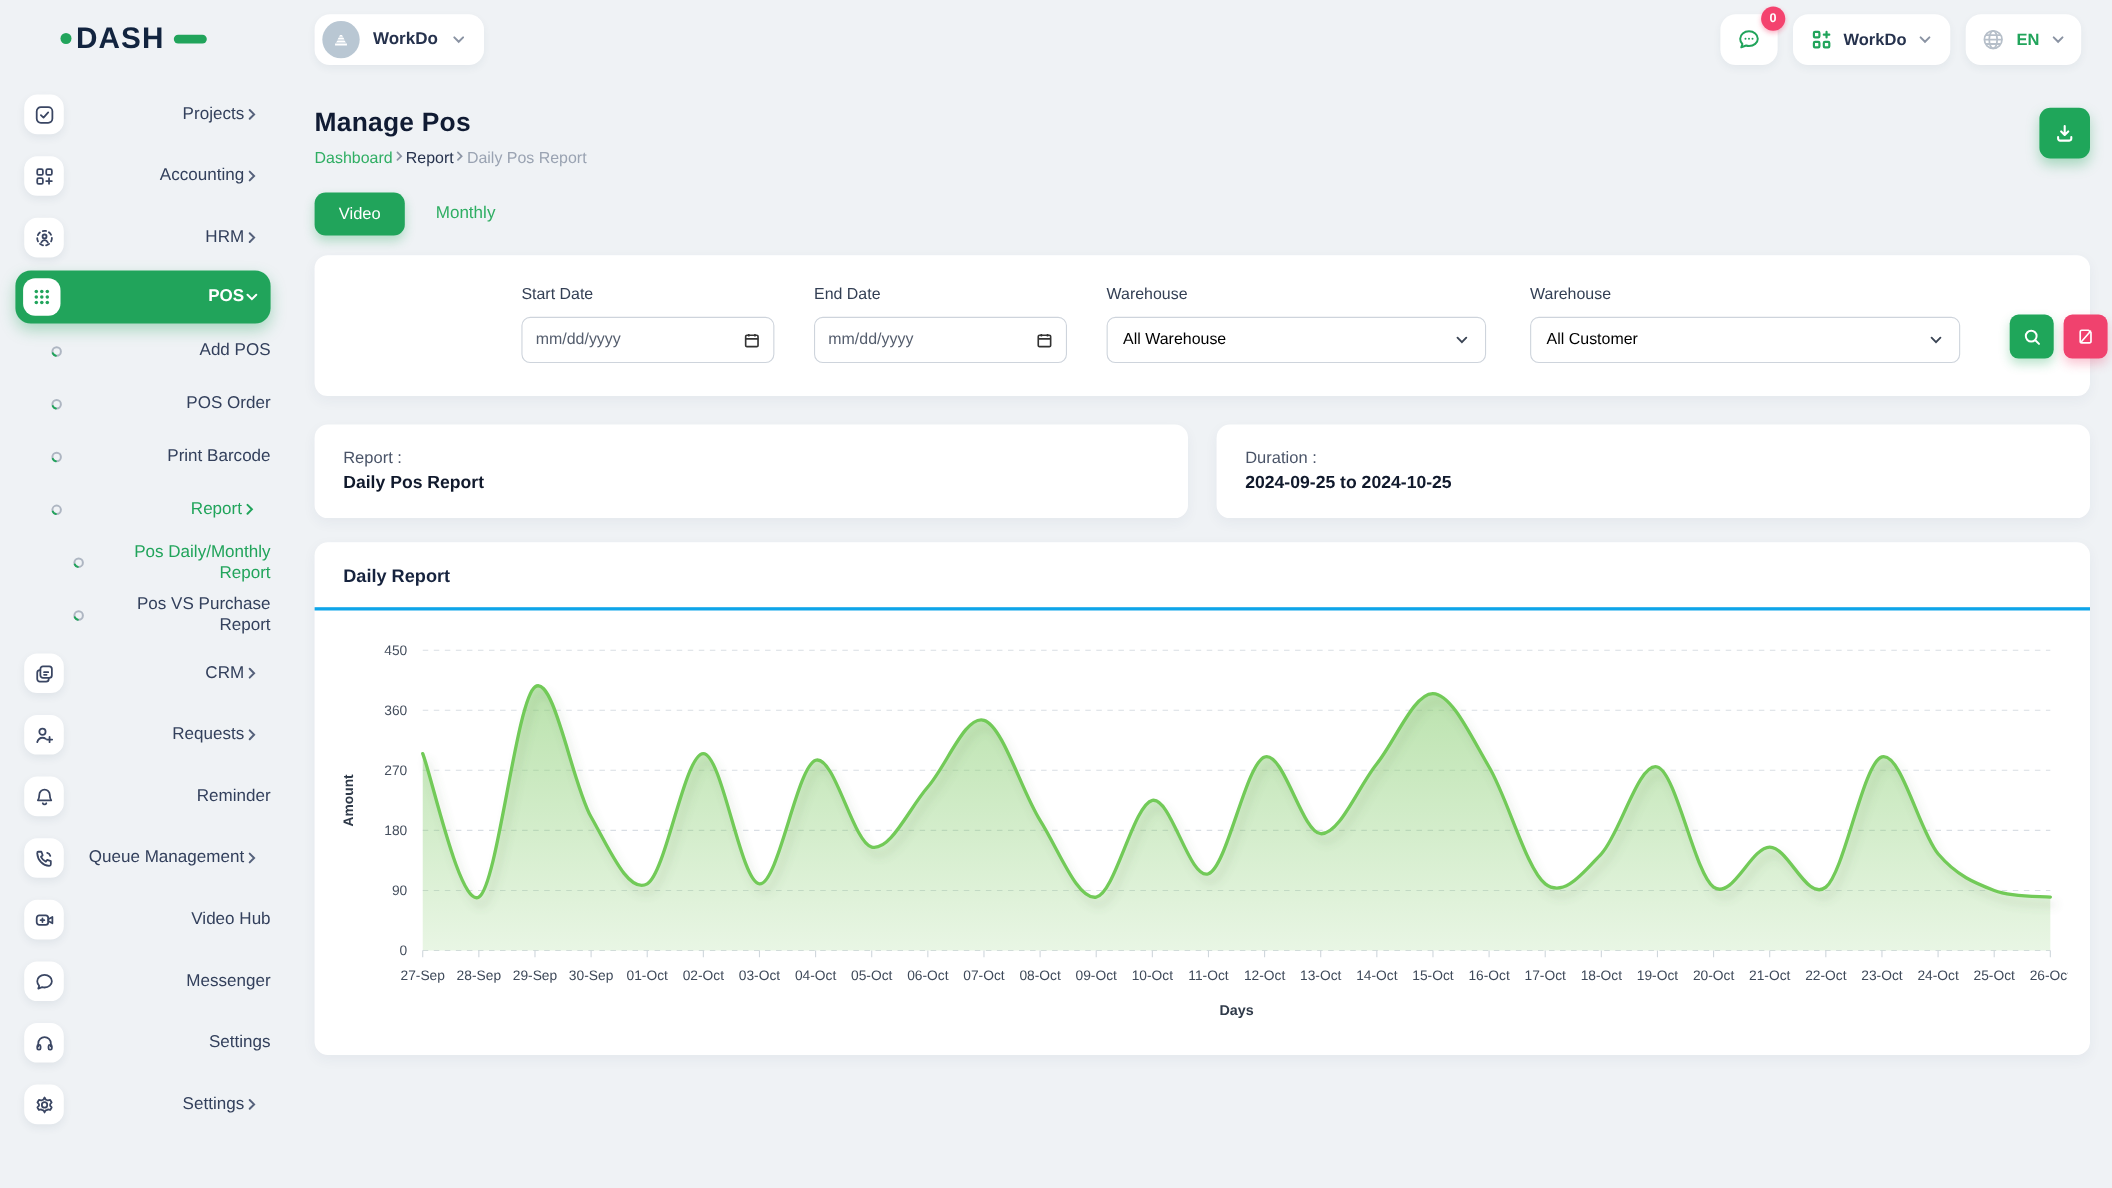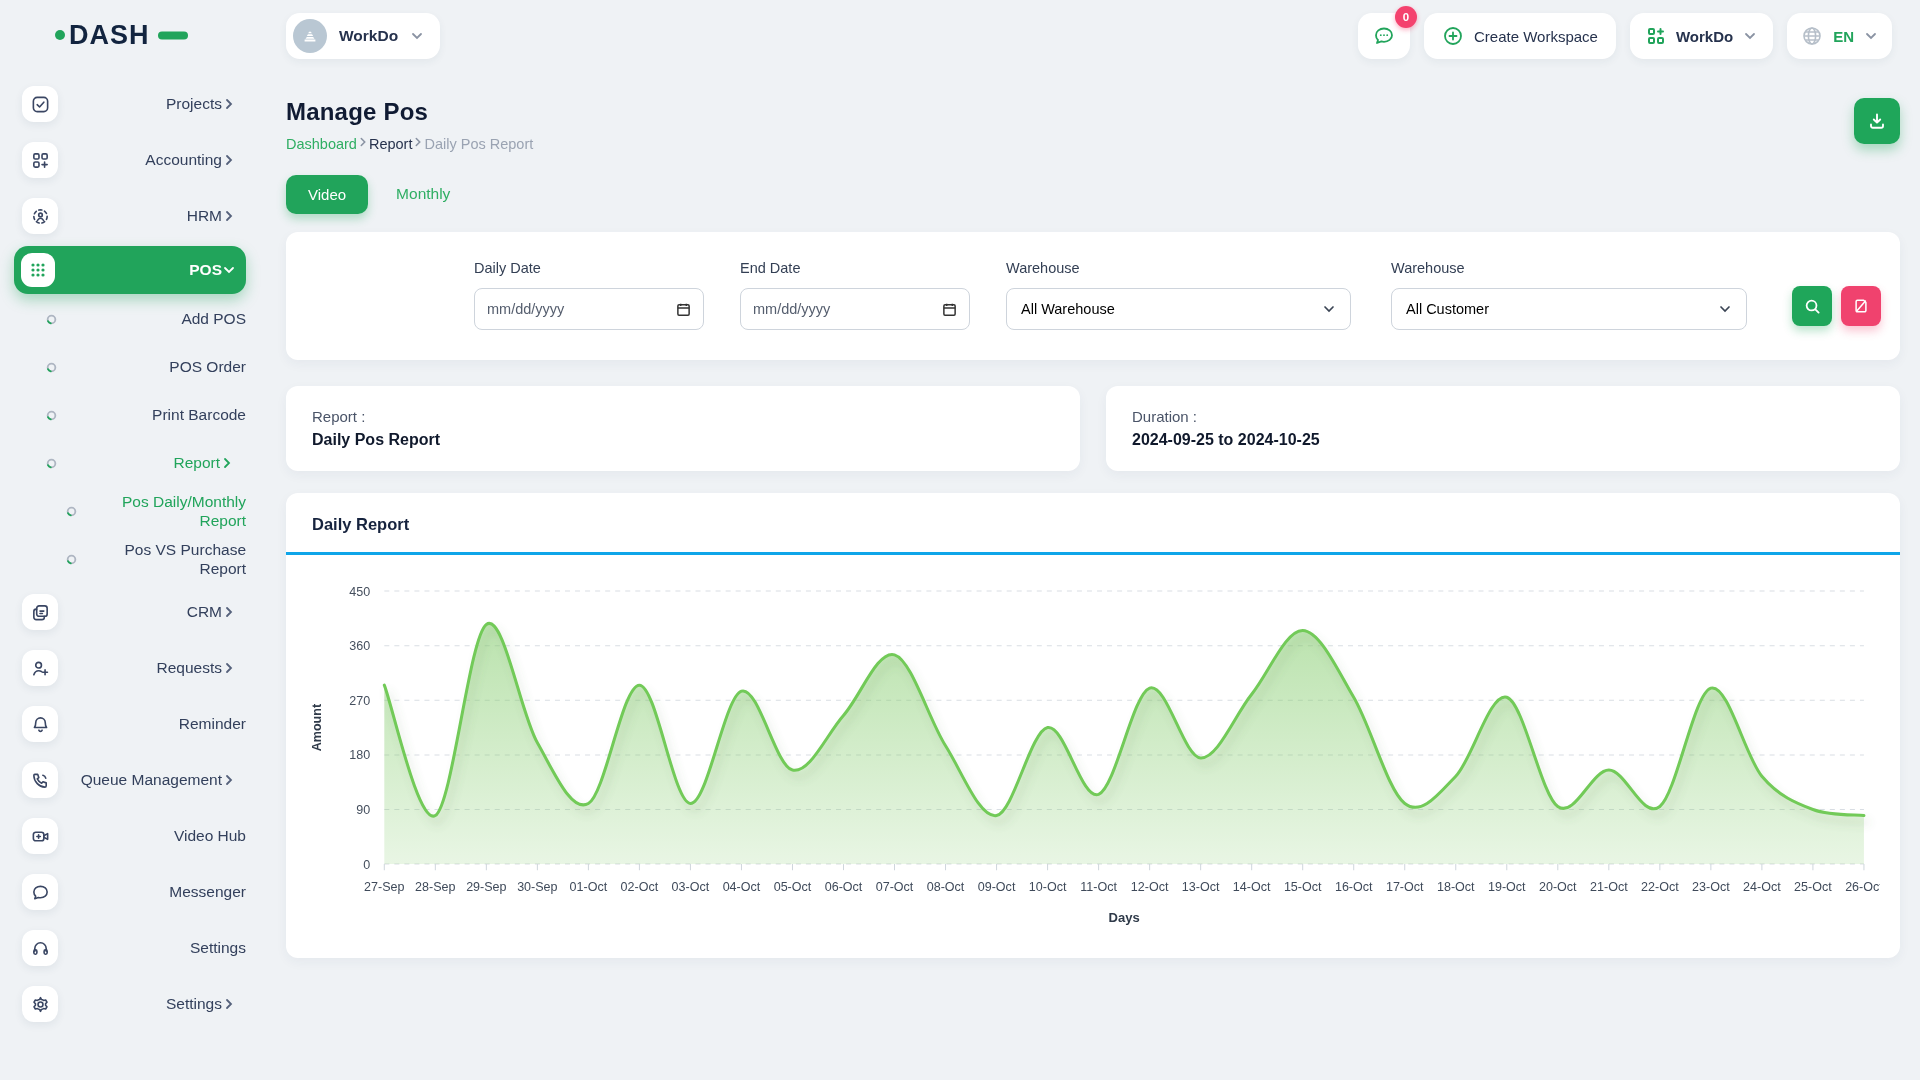--- a/index.html
+++ b/index.html
@@ -70,21 +70,21 @@
   .filter-card { margin-top:18px; padding:28px 26px 30px 26px; display:flex; align-items:flex-start; }
   .f-spacer { width:162px; flex:0 0 auto; }
   .f-group { display:flex; flex-direction:column; gap:12px; }
   .f-label { font-size:14.5px; color:#333f54; }
   .f-input { width:230px; height:42px; border:1px solid #ced4dc; border-radius:8px; background:#fff;
     display:flex; align-items:center; padding:0 12px; gap:8px; cursor:text; }
   .f-input .ph { flex:1; font-size:14.5px; color:#555e6e; }
   .f-select { height:42px; border:1px solid #ced4dc; border-radius:8px; background:#fff;
     display:flex; align-items:center; padding:0 14px; cursor:pointer; }
   .f-select .val { flex:1; font-size:14.5px; color:#000000; }
-  .w-warehouse { width:345px; } .w-customer { width:356px; }
+  .w-warehouse { width:345px; } .w-customer { width:391px; }
   .gap36 { width:36px; flex:0 0 auto; } .gap40 { width:40px; flex:0 0 auto; } .gap45 { width:45px; flex:0 0 auto; }
   .f-btns { display:flex; gap:9px; margin-top:26px; }
   .sq-btn { width:40px; height:40px; border:none; border-radius:8px; display:flex; align-items:center;
     justify-content:center; cursor:pointer; }
   .sq-green { background:#1fa65a; box-shadow:0 5px 10px rgba(31,166,90,.3); }
   .sq-pink { background:#f0426e; box-shadow:0 5px 10px rgba(240,66,110,.3); }
 
   
   .summary-row { margin-top:26px; display:flex; gap:26px; }
   .summary-card { flex:1; padding:22px 26px; }
@@ -367,27 +367,20 @@
     <div class="pill icon-pill">
       <svg width="24" height="24" viewBox="0 0 24 24" fill="none" stroke="#21a45b" stroke-width="1.8" stroke-linecap="round" stroke-linejoin="round">
         <path d="M12 4.5c4.4 0 8 2.9 8 6.7 0 3.7-3.6 6.6-8 6.6-.9 0-1.8-.1-2.6-.4L5 19l1-3A6.3 6.3 0 0 1 4 11.2c0-3.8 3.6-6.7 8-6.7Z"></path>
         <circle cx="8.8" cy="11.2" r="0.9" fill="#21a45b" stroke="none"></circle>
           <circle cx="12" cy="11.2" r="0.9" fill="#21a45b" stroke="none"></circle>
           <circle cx="15.2" cy="11.2" r="0.9" fill="#21a45b" stroke="none"></circle>
       </svg>
       <span class="badge">0</span>
     </div>
 
-    <div class="pill cw-pill">
-      <svg width="22" height="22" viewBox="0 0 22 22" fill="none" stroke="#21a45b" stroke-width="1.8" stroke-linecap="round">
-          <circle cx="11" cy="11" r="8"></circle>
-          <path d="M11 7.5v7M7.5 11h7"></path>
-        </svg>
-      <span>Create Workspace</span>
-    </div>
 
     <div class="pill app-pill">
       <svg width="20" height="20" viewBox="0 0 20 20" fill="none" stroke="#21a45b" stroke-width="2" stroke-linecap="round">
           <rect x="3" y="3" width="5" height="5" rx="1"></rect>
           <rect x="12" y="12" width="5" height="5" rx="1"></rect>
           <rect x="3" y="12" width="5" height="5" rx="1"></rect>
           <path d="M14.5 3v5M12 5.5h5"></path>
         </svg>
       <span>WorkDo</span>
       <span style="display:flex;color:#8a93a3;">
@@ -443,21 +436,21 @@
   </div>
 
   <div class="tabs-row">
     <button class="tab-daily">Video</button>
     <button class="tab-monthly">Monthly</button>
   </div>
 
   <section class="card filter-card">
     <div class="f-spacer"></div>
     <div class="f-group">
-      <span class="f-label">Daily Date</span>
+      <span class="f-label">Start Date</span>
       <div class="f-input">
         <span class="ph">mm/dd/yyyy</span>
         <svg width="15" height="15" viewBox="0 0 16 16" fill="none" stroke="#333" stroke-width="1.6">
             <rect x="2" y="3" width="12" height="11" rx="1.2"></rect>
             <path d="M2 6.5h12M5 1.8v2.4M11 1.8v2.4"></path>
           </svg>
       </div>
     </div>
     <div class="gap36"></div>
     <div class="f-group">

